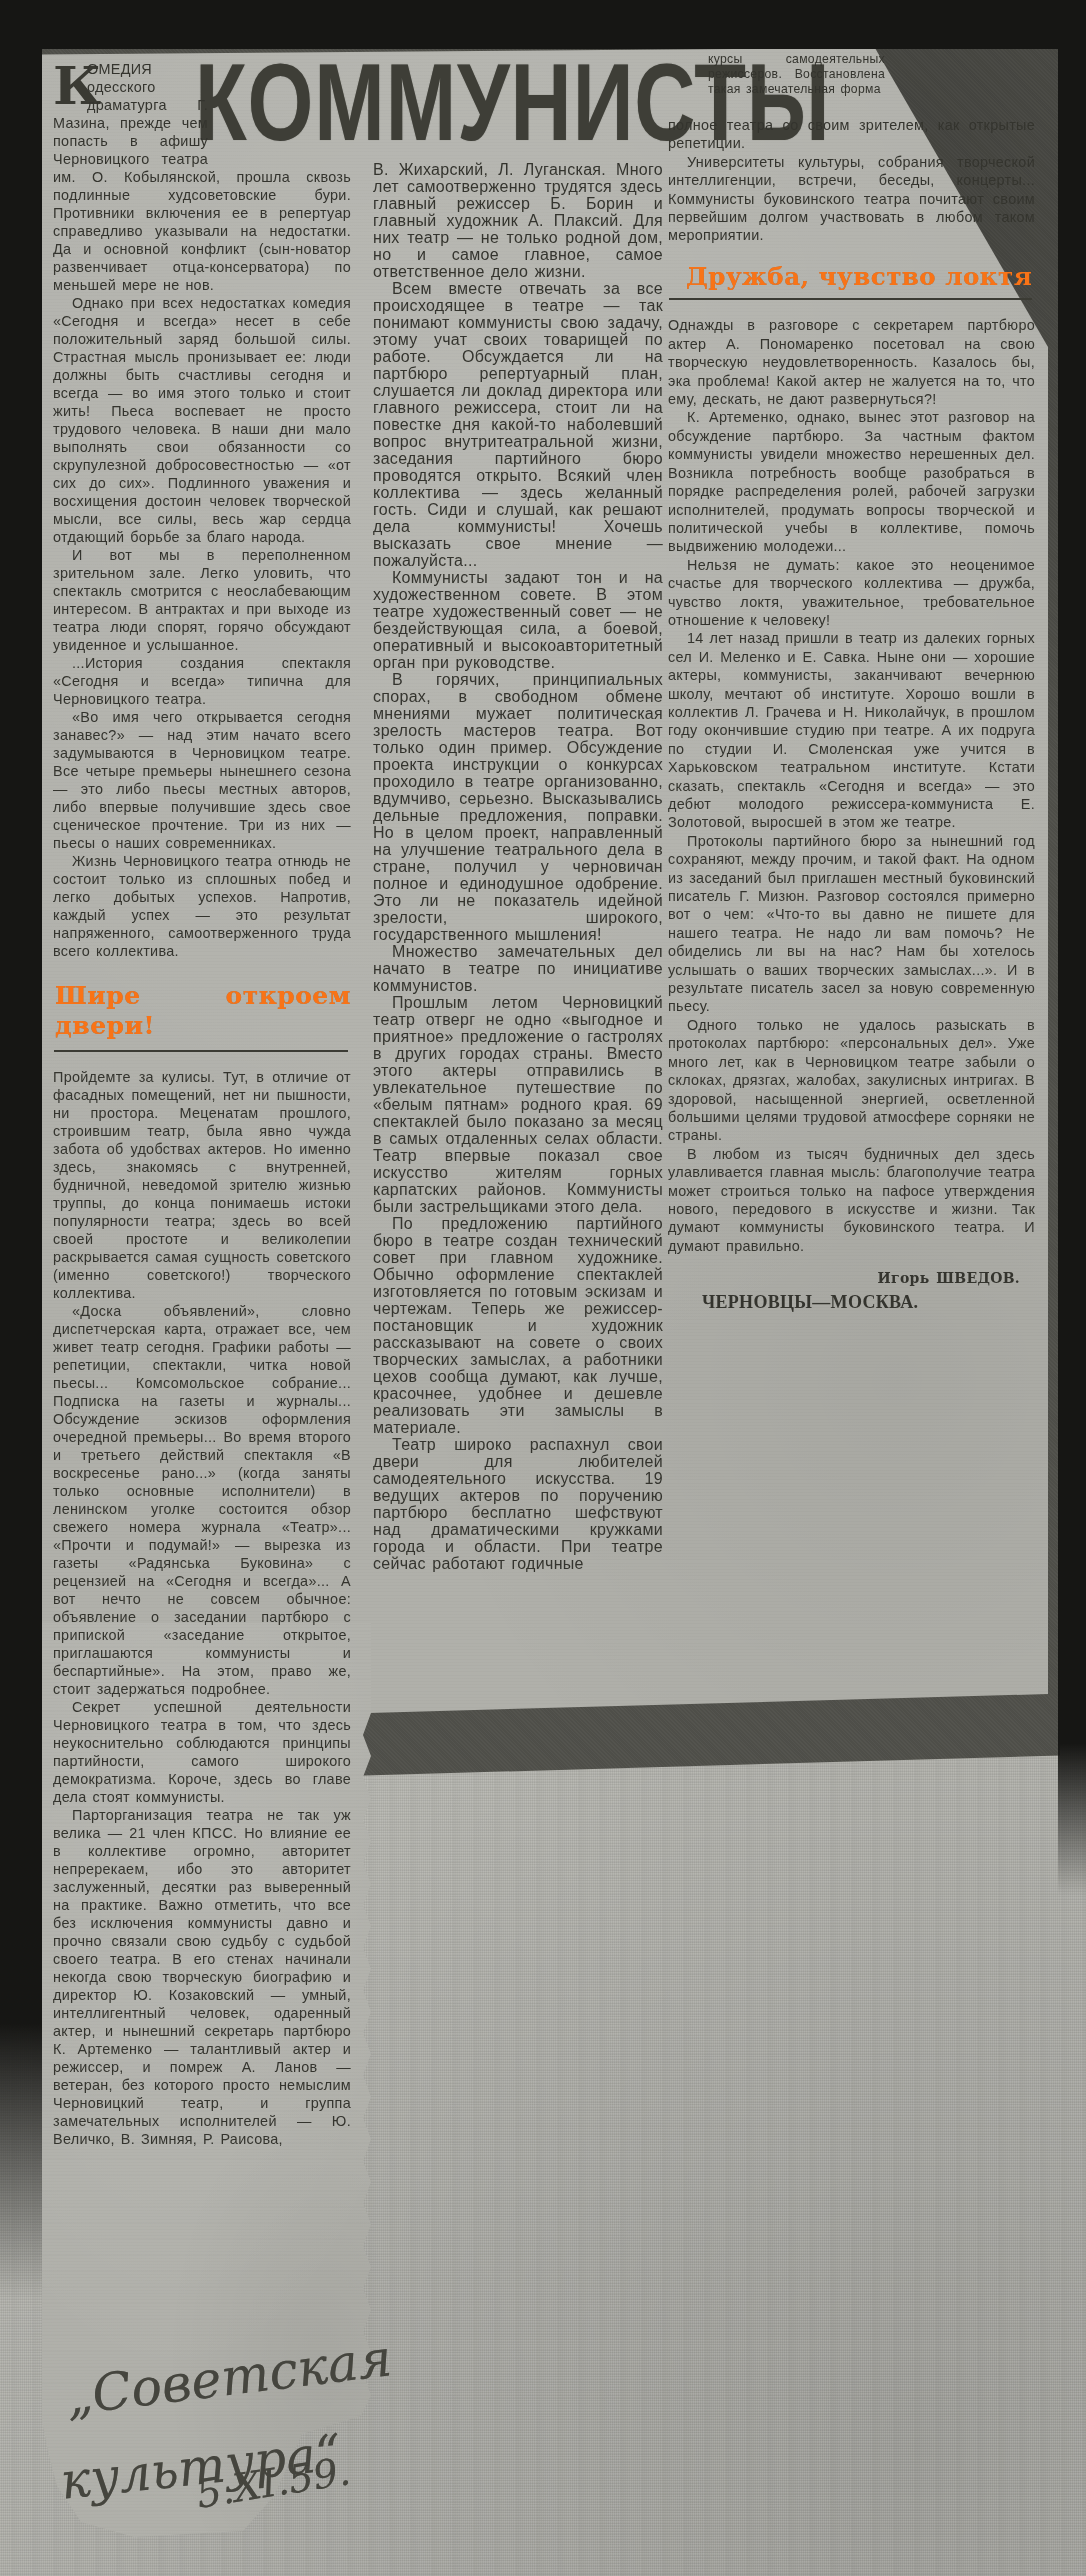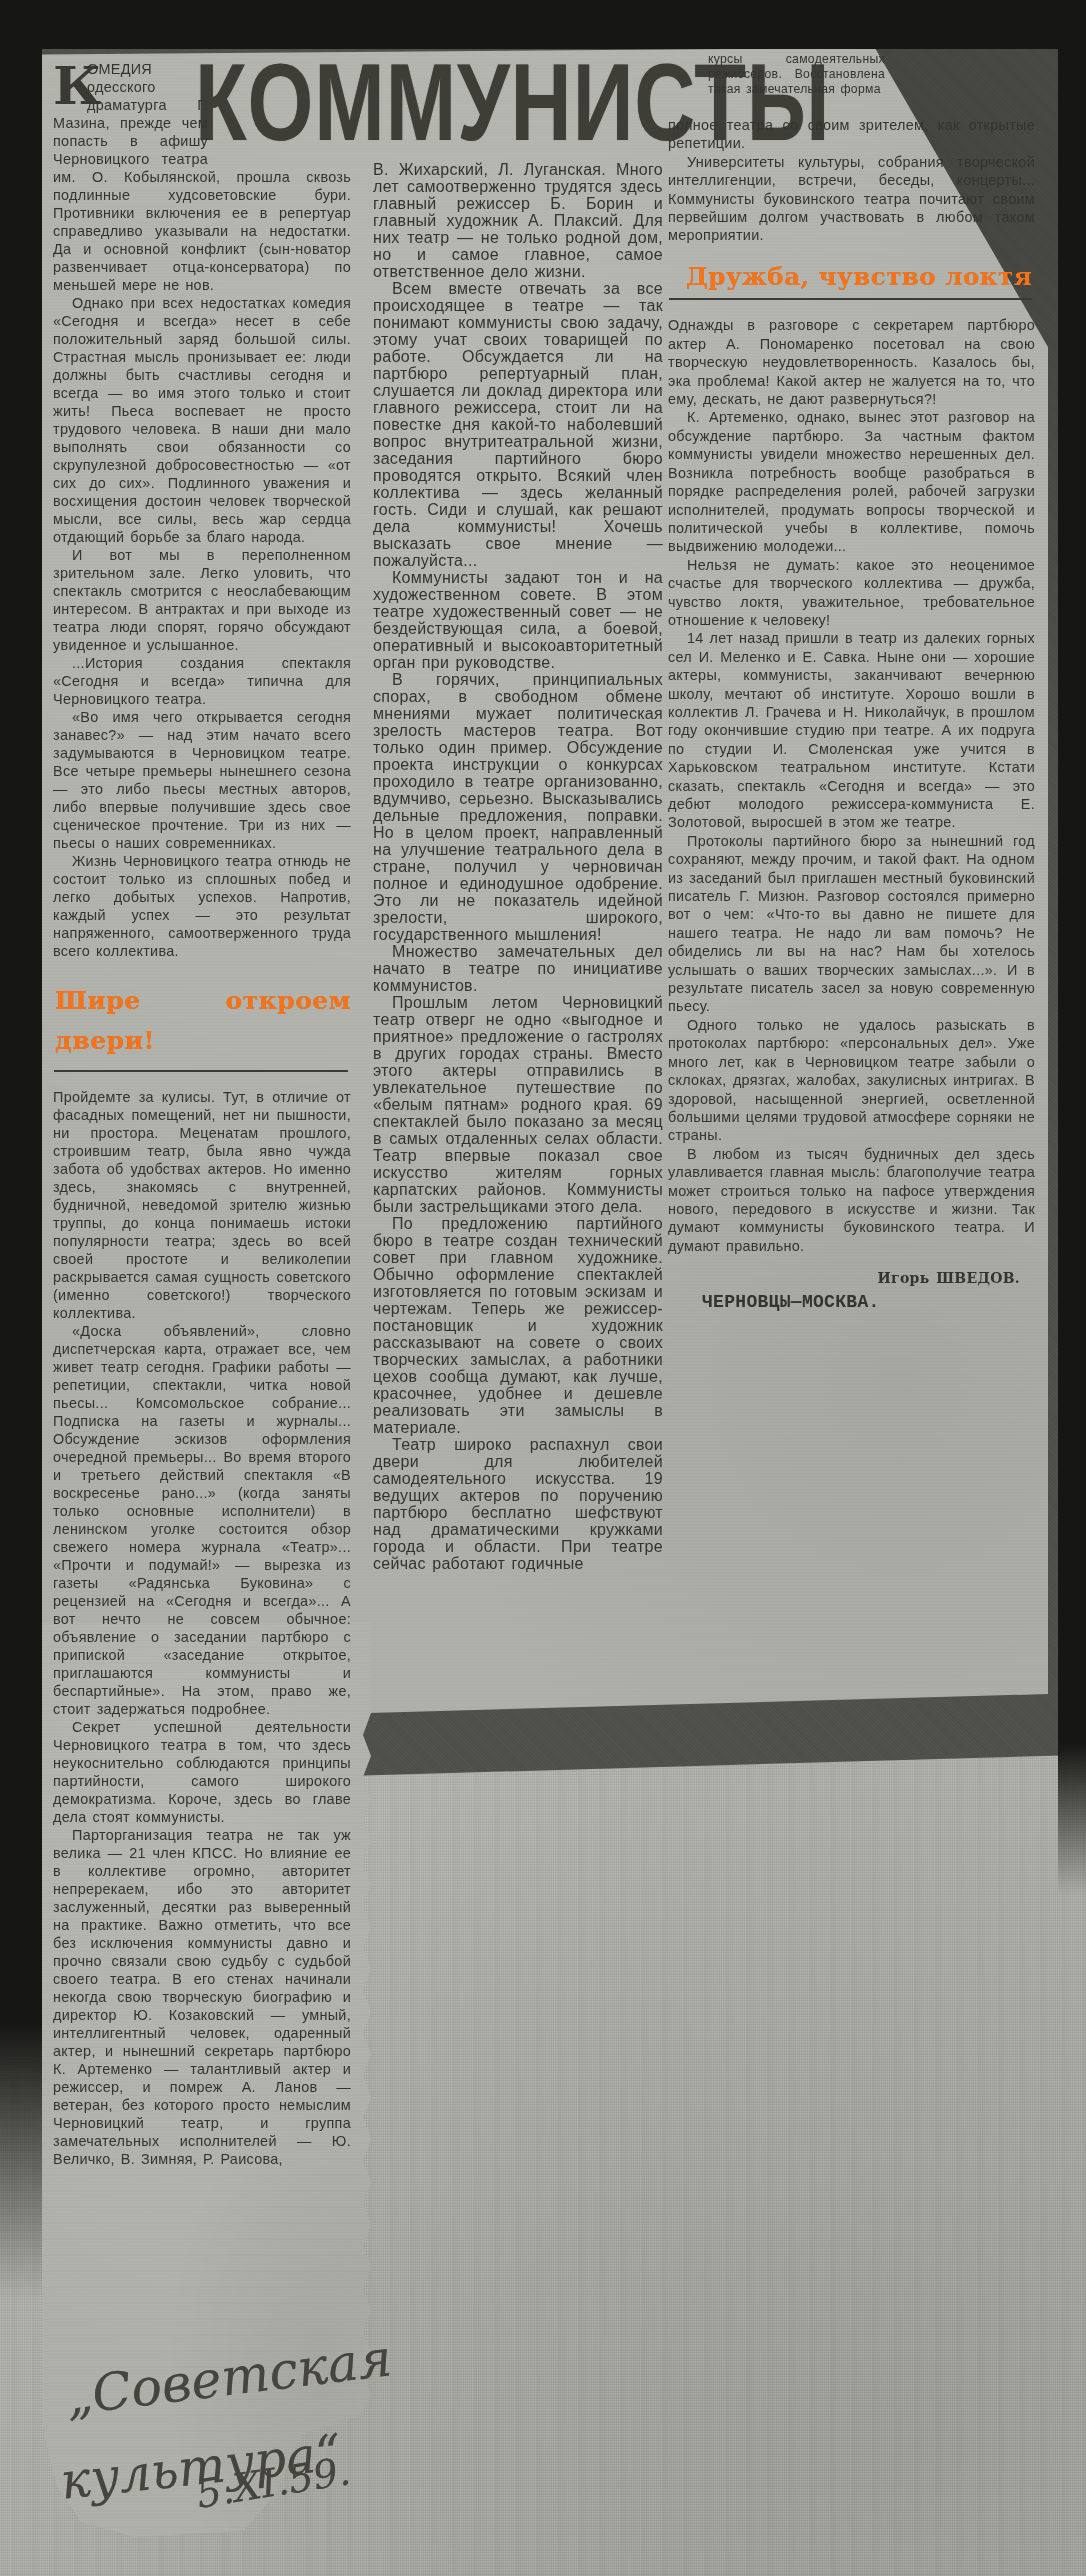--- a/index.html
+++ b/index.html
@@ -42,26 +42,26 @@
   .col3lead{left:668px;top:52px;width:177px;height:79px;font-size:12.2px;line-height:15px;overflow:hidden;margin-left:40px;}
   .col3{left:668px;top:116px;width:367px;height:1591px;font-size:14.4px;line-height:18.4px;overflow:hidden;}
   .dropcap{float:left;width:34px;height:54px;font-family:"DejaVu Serif",serif;font-weight:bold;
     font-size:53px;line-height:51px;letter-spacing:-2.1px;color:#3a3a33;}
   .title-spacer{float:right;width:143px;height:108px;}
   h1.title{position:absolute;left:195px;top:43px;margin:0;font-weight:800;font-size:110px;line-height:117px;
     color:#3e3e37;letter-spacing:1.1px;transform:scaleX(.77);transform-origin:left top;
     text-shadow:0 0 1.1px rgba(46,46,40,.45);white-space:nowrap;}
   .subhead{font-family:"DejaVu Serif",serif;font-weight:bold;color:#f97316;text-indent:0;
     text-shadow:0 0 0.5px rgba(40,40,34,.4);}
-  .h-col1{font-size:25px;line-height:40px;margin:21px 0 8.5px 2.1px;letter-spacing:0.5px;}
+  .h-col1{font-size:25px;line-height:30px;margin:21px 0 8.5px 2.1px;letter-spacing:0.5px;}
   .h-col3{font-size:24.5px;line-height:28px;margin:18px 0 7.5px 18px;letter-spacing:0.5px;}
   .rule{height:2.1px;background:#3b3b34;margin:0 3.2px 16px 1.1px;}
   .byline{text-align:right;font-family:"DejaVu Serif",serif;font-weight:bold;font-size:14px;
     margin-top:14px !important;text-indent:0 !important;padding-right:15px;}
-  .dateline{text-align:left;font-family:Liberation Mono, monospace;font-weight:bold;font-size:18px;
+  .dateline{text-align:left;font-family:Liberation Serif, serif;font-weight:bold;font-size:18px;
     letter-spacing:2.1px;margin-top:5.3px !important;text-indent:34px !important;}
   
   .hand{position:absolute;font-family:"DejaVu Serif",serif;font-style:italic;color:#45453e;
     white-space:nowrap;text-shadow:0 0 0.5px rgba(60,60,52,.5);}
   .hand1{left:65px;top:2348px;font-size:51px;transform:rotate(-7deg);}
   .hand2{left:60px;top:2438px;font-size:50px;transform:rotate(-6deg);}
   .hand-date{left:196px;top:2460px;font-size:39px;transform:rotate(-9deg);}
 </style>
 </head>
 <body>

